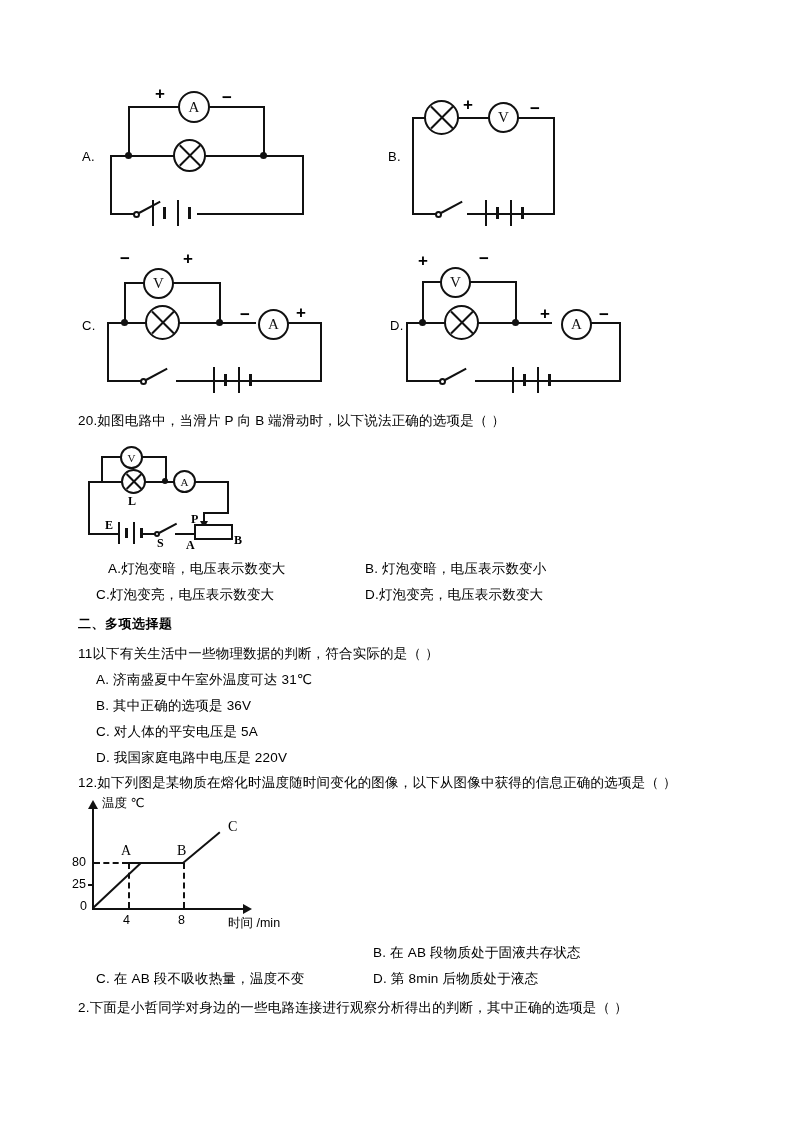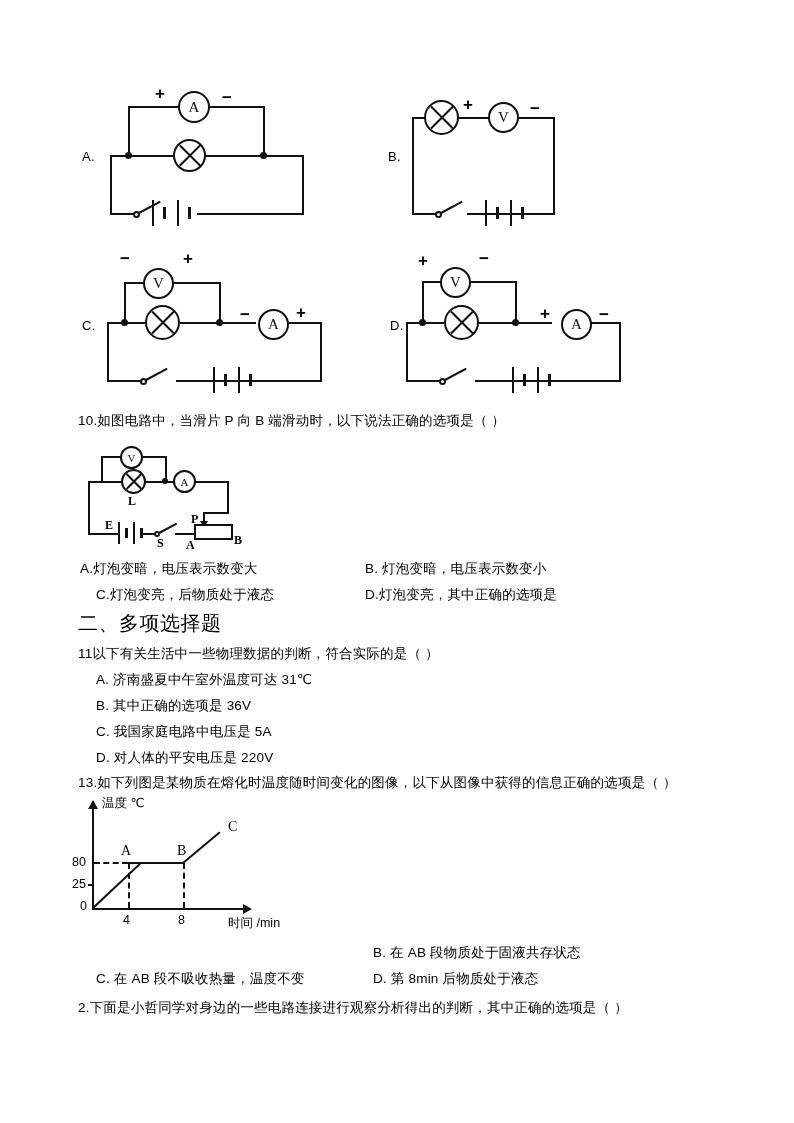--- a/index.html
+++ b/index.html
@@ -33,22 +33,22 @@
   }
   .opt {
     position: absolute;
     font-size: 13.5px;
     line-height: 19px;
     white-space: nowrap;
     letter-spacing: 0.2px;
   }
   .section-head {
     position: absolute;
-    font-size: 20px;
-    font-weight: normal;
+    font-size: 13px;
+    font-weight: bold;
     line-height: 21px;
     white-space: nowrap;
     letter-spacing: 0.5px;
   }
   .choice-label {
     position: absolute;
     font-size: 13px;
     letter-spacing: 0.3px;
   }
 
@@ -334,21 +334,21 @@
     <div class="sw-arm" style="left:445px;top:379px;width:24px;transform:rotate(-28deg);"></div>
 
     <div class="battery" style="left:512px;top:363px;width:46px;height:34px;">
       <div class="plate long" style="left:0px;top:4px;height:26px;"></div>
       <div class="plate short" style="left:11px;top:11px;height:12px;"></div>
       <div class="plate long" style="left:25px;top:4px;height:26px;"></div>
       <div class="plate short" style="left:36px;top:11px;height:12px;"></div>
     </div>
   </div>
 
-  <div class="qline" style="left:78px;top:411px;">10.如图电路中，当滑片 P 向 B 端滑动时，以下说法正确的选项是（    ）</div>
+  <div class="qline" style="left:78px;top:411px;">20.如图电路中，当滑片 P 向 B 端滑动时，以下说法正确的选项是（    ）</div>
 
   <div class="abs" style="left:0;top:0;">
 
     <div class="meter" style="left:120px;top:446px;width:23px;height:23px;font-size:11px;">V</div>
     <div class="wire h" style="left:101px;top:456px;width:21px;"></div>
     <div class="wire h" style="left:141px;top:456px;width:26px;"></div>
     <div class="wire v" style="left:101px;top:456px;height:26px;"></div>
     <div class="wire v" style="left:165px;top:456px;height:26px;"></div>
 
     <div class="wire h" style="left:88px;top:481px;width:35px;"></div>
@@ -381,34 +381,34 @@
     <div class="sw-arm" style="left:159px;top:532px;width:20px;transform:rotate(-28deg);"></div>
     <div class="complabel" style="left:157px;top:536px;">S</div>
     <div class="wire h" style="left:175px;top:533px;width:21px;"></div>
 
     <div class="rheo-body" style="left:194px;top:524px;width:39px;height:16px;"></div>
     <div class="complabel" style="left:191px;top:512px;">P</div>
     <div class="complabel" style="left:186px;top:538px;">A</div>
     <div class="complabel" style="left:234px;top:533px;">B</div>
   </div>
 
-  <div class="opt" style="left:80px;top:559px;">A.灯泡变暗，电压表示数变大</div>
+  <div class="opt" style="left:108px;top:559px;">A.灯泡变暗，电压表示数变大</div>
   <div class="opt" style="left:365px;top:559px;">B. 灯泡变暗，电压表示数变小</div>
-  <div class="opt" style="left:96px;top:585px;">C.灯泡变亮，后物质处于液态</div>
-  <div class="opt" style="left:365px;top:585px;">D.灯泡变亮，其中正确的选项是</div>
+  <div class="opt" style="left:96px;top:585px;">C.灯泡变亮，电压表示数变大</div>
+  <div class="opt" style="left:365px;top:585px;">D.灯泡变亮，电压表示数变大</div>
 
   <div class="section-head" style="left:78px;top:613px;">二、多项选择题</div>
 
   <div class="qline" style="left:78px;top:644px;">11以下有关生活中一些物理数据的判断，符合实际的是（    ）</div>
   <div class="opt" style="left:96px;top:670px;">A. 济南盛夏中午室外温度可达 31℃</div>
   <div class="opt" style="left:96px;top:696px;">B. 其中正确的选项是 36V</div>
-  <div class="opt" style="left:96px;top:722px;">C. 我国家庭电路中电压是 5A</div>
-  <div class="opt" style="left:96px;top:748px;">D. 对人体的平安电压是 220V</div>
-
-  <div class="qline" style="left:78px;top:773px;">13.如下列图是某物质在熔化时温度随时间变化的图像，以下从图像中获得的信息正确的选项是（    ）</div>
+  <div class="opt" style="left:96px;top:722px;">C. 对人体的平安电压是 5A</div>
+  <div class="opt" style="left:96px;top:748px;">D. 我国家庭电路中电压是 220V</div>
+
+  <div class="qline" style="left:78px;top:773px;">12.如下列图是某物质在熔化时温度随时间变化的图像，以下从图像中获得的信息正确的选项是（    ）</div>
 
   <div class="graph" style="left:80px;top:795px;width:270px;height:145px;">
 
     <div class="axis" style="left:12px;top:14px;width:2px;height:99px;"></div>
     <div class="arrowup" style="left:8px;top:5px;"></div>
 
     <div class="axis" style="left:12px;top:113px;width:152px;height:2px;"></div>
     <div class="arrowright" style="left:163px;top:109px;"></div>
 
     <div class="glabel" style="left:22px;top:0px;">温度 ℃</div>

